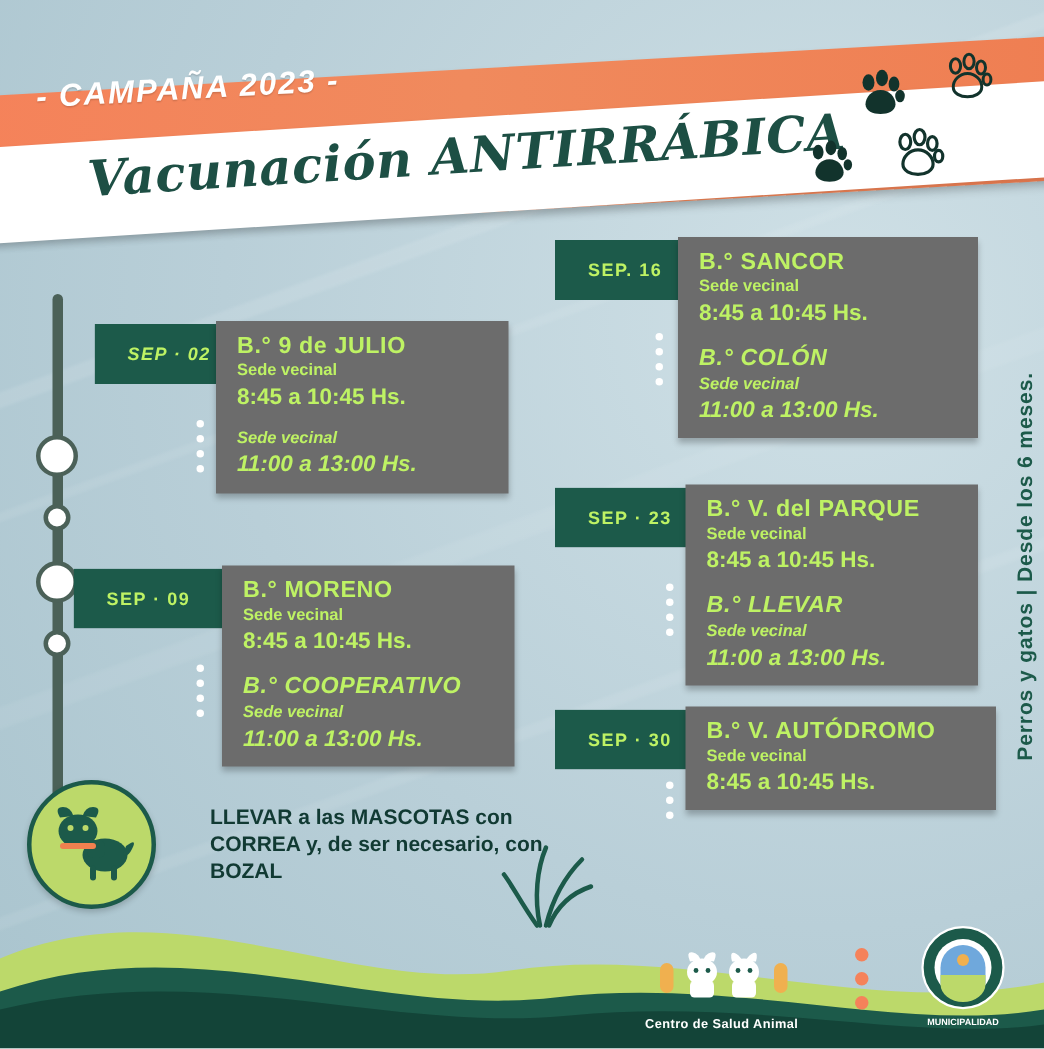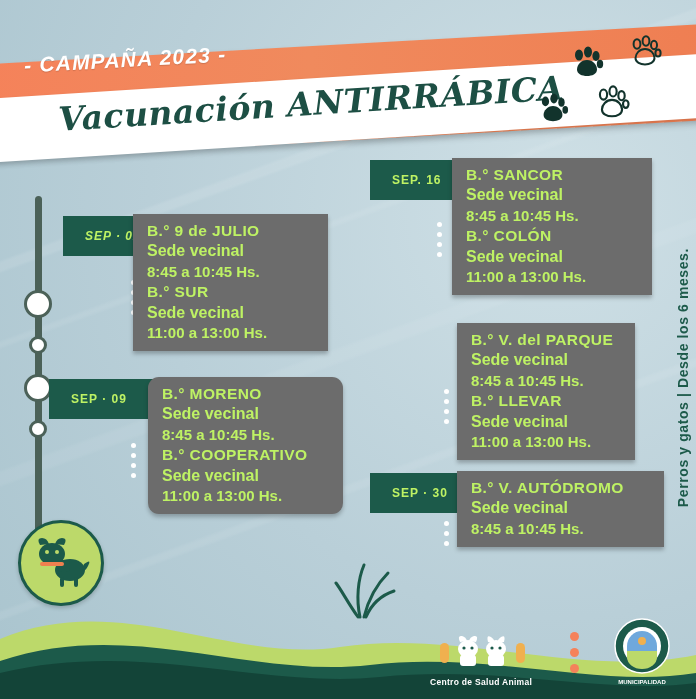--- a/index.html
+++ b/index.html
@@ -89,26 +89,26 @@
     background:#6c6c6c;
     color:#bef264;
     box-shadow:0 3px 4px rgba(0,0,0,.25);
     padding:7px 12px 8px 14px;
     box-sizing:border-box;
   }
   .info-box .bname{
     font-weight:bold;font-size:15.5px;letter-spacing:.4px;line-height:1.25;
   }
   .info-box .sede{
-    font-weight:bold;font-size:16px;line-height:1.35;
+    font-weight:bold;font-size:11px;line-height:1.35;
   }
   .info-box .hrs{
     font-weight:bold;font-size:15px;line-height:1.35;
   }
-  .info-box .entry + .entry{margin-top:0;}
+  .info-box .entry + .entry{margin-top:10px;font-style:italic;}
 
   
   .dots{position:absolute;display:flex;flex-direction:column;gap:5px;}
   .dots i{display:block;width:5px;height:5px;border-radius:50%;background:#ffffff;}
 
   
   .vert-text{
     position:absolute;right:5px;top:248px;
     writing-mode:vertical-rl;
     transform:rotate(180deg);
@@ -212,41 +212,40 @@
   <div class="tl-dot" style="top:374px;"></div>
   <div class="tl-dot small" style="top:420px;"></div>
 
   <div class="date-tag" style="left:63px;top:216px;width:93px;font-style:italic;">SEP · 02</div>
   <div class="dots" style="left:131px;top:280px;">
     <i></i>
       <i></i>
       <i></i>
       <i></i>
   </div>
-  <div class="info-box" style="left:133px;top:214px;width:195px;">
+  <div class="info-box" style="left:144px;top:214px;width:195px;">
     <div class="entry">
       <div class="bname">B.° 9 de JULIO</div>
       <div class="sede">Sede vecinal</div>
       <div class="hrs">8:45 a 10:45 Hs.</div>
     </div>
     <div class="entry">
-      <div class="bname">B.° SUR</div>
       <div class="sede">Sede vecinal</div>
       <div class="hrs">11:00 a 13:00 Hs.</div>
     </div>
   </div>
 
   <div class="date-tag" style="left:49px;top:379px;width:93px;">SEP · 09</div>
   <div class="dots" style="left:131px;top:443px;">
     <i></i>
       <i></i>
       <i></i>
       <i></i>
   </div>
-  <div class="info-box" style="left:148px;top:377px;width:195px;border-radius:11px;">
+  <div class="info-box" style="left:148px;top:377px;width:195px;">
     <div class="entry">
       <div class="bname">B.° MORENO</div>
       <div class="sede">Sede vecinal</div>
       <div class="hrs">8:45 a 10:45 Hs.</div>
     </div>
     <div class="entry">
       <div class="bname">B.° COOPERATIVO</div>
       <div class="sede">Sede vecinal</div>
       <div class="hrs">11:00 a 13:00 Hs.</div>
     </div>
@@ -265,27 +264,28 @@
       <div class="sede">Sede vecinal</div>
       <div class="hrs">8:45 a 10:45 Hs.</div>
     </div>
     <div class="entry">
       <div class="bname">B.° COLÓN</div>
       <div class="sede">Sede vecinal</div>
       <div class="hrs">11:00 a 13:00 Hs.</div>
     </div>
   </div>
 
+  <div class="date-tag" style="left:370px;top:325px;width:93px;">SEP · 23</div>
   <div class="dots" style="left:444px;top:389px;">
     <i></i>
       <i></i>
       <i></i>
       <i></i>
   </div>
-  <div class="info-box" style="left:457px;top:323px;width:178px;">
+  <div class="info-box" style="left:457px;top:323px;width:195px;">
     <div class="entry">
       <div class="bname">B.° V. del PARQUE</div>
       <div class="sede">Sede vecinal</div>
       <div class="hrs">8:45 a 10:45 Hs.</div>
     </div>
     <div class="entry">
       <div class="bname">B.° LLEVAR</div>
       <div class="sede">Sede vecinal</div>
       <div class="hrs">11:00 a 13:00 Hs.</div>
     </div>
@@ -317,20 +317,21 @@
         <rect x="28" y="24" width="12" height="12" rx="4"></rect>
         <rect x="30" y="41" width="4" height="10" rx="2"></rect>
         <rect x="44" y="41" width="4" height="10" rx="2"></rect>
         <path d="M54 28 q8 -6 4 2 q-3 6 -6 4z"></path>
       </g>
       <circle cx="17" cy="16" r="2" fill="#bcd96a"></circle>
       <circle cx="27" cy="16" r="2" fill="#bcd96a"></circle>
       <rect x="10" y="26" width="24" height="4" rx="2" fill="#f0804f"></rect>
     </svg>
   </div>
+  <div class="leash-note">LLEVAR a las MASCOTAS con CORREA y, de ser necesario, con BOZAL</div>
 
   <svg class="wave" viewBox="0 0 696 130" preserveAspectRatio="none">
     <path d="M0,70 C120,20 230,95 340,78 C460,60 580,110 696,86 L696,130 L0,130 Z" fill="#bcd96a"></path>
     <path d="M0,92 C130,48 250,110 370,96 C490,82 600,120 696,104 L696,130 L0,130 Z" fill="#1c5a4a"></path>
     <path d="M0,104 C140,70 260,120 380,108 C500,96 610,126 696,114 L696,130 L0,130 Z" fill="#134438"></path>
   </svg>
 
   <svg style="position:absolute;left:330px;bottom:80px;" width="70" height="60" viewBox="0 0 70 60">
     <g fill="none" stroke="#1c5a4a" stroke-width="3" stroke-linecap="round">
       <path d="M30 58 C26 40 28 20 34 6"></path>

